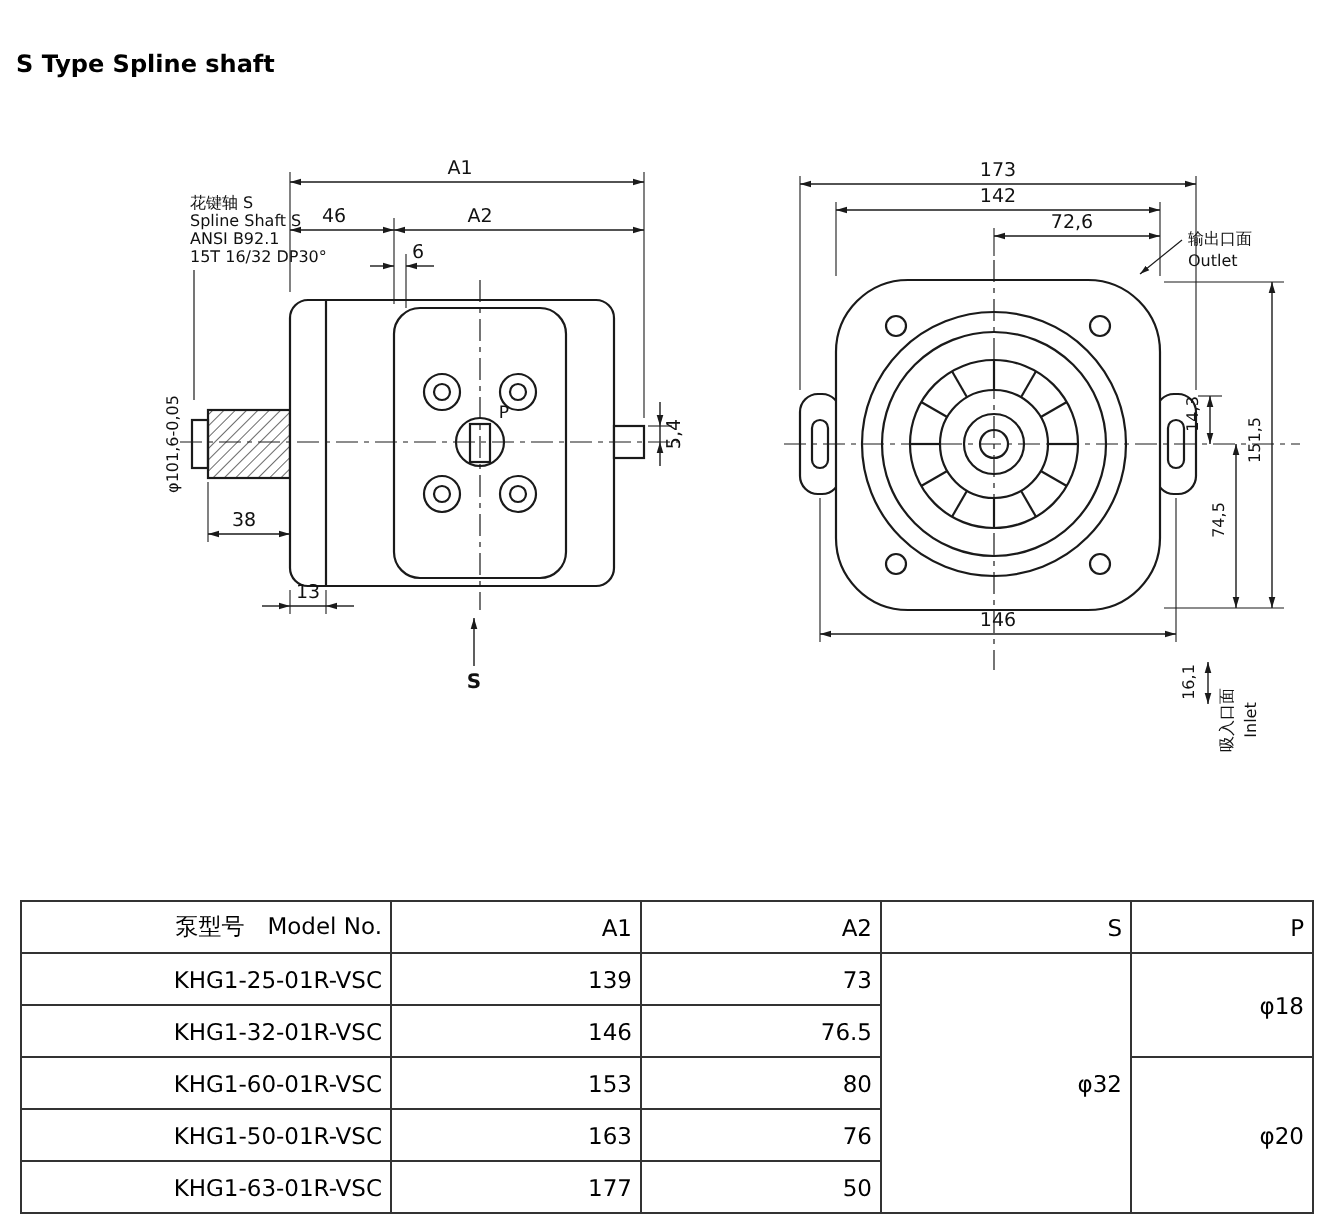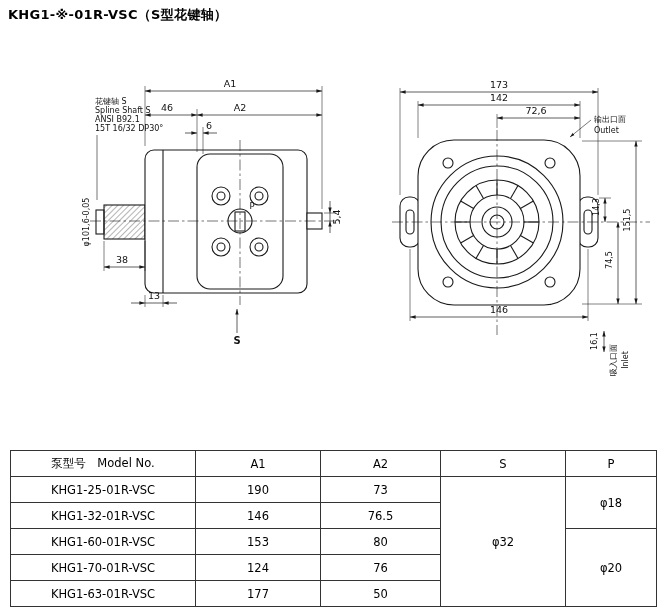--- a/index.html
+++ b/index.html
@@ -22,30 +22,30 @@
 
   text { fill:#111; font-family:"DejaVu Sans","Liberation Sans",sans-serif; }
   .dt   { font-size:9.5px; text-anchor:middle; }
   .st   { font-size:8px;   text-anchor:middle; }
   .note { font-size:8px;   text-anchor:start;  }
   .pl   { font-size:8.5px; text-anchor:middle; }
   .sl   { font-size:10px;  font-weight:bold; text-anchor:middle; }
 
   table.spec { position:absolute; left:10px; top:450px; width:646px;
                border-collapse:collapse; table-layout:fixed; }
-  .spec th, .spec td { border:1px solid #333; height:26px; text-align:center;
+  .spec th, .spec td { border:1px solid #333; height:26px; text-align:right;
                        vertical-align:middle; font-size:11.5px; font-weight:normal;
                        color:#000; padding:0 4px; white-space:pre; }
 </style>
 </head>
 <body>
 
 <div class="page">
 
-  <div class="title">KHG1-※-01R-VSC（S型花键轴）</div>
+  <div class="subtitle">S Type Spline shaft</div>
 
   <svg class="drawing" width="666" height="445" viewBox="0 0 666 445">
     <defs>
       <marker id="arr" viewBox="0 0 10 10" refX="10" refY="5" markerWidth="8" markerHeight="8" orient="auto-start-reverse">
         <path d="M0,2 L10,5 L0,8 Z" fill="#1a1a1a"></path>
       </marker>
       <pattern id="hatch" width="4" height="4" patternUnits="userSpaceOnUse" patternTransform="rotate(45)">
         <line x1="0" y1="0" x2="0" y2="4" stroke="#444" stroke-width="0.8"></line>
       </pattern>
     </defs>
@@ -220,39 +220,39 @@
         <th>泵型号　Model No.</th>
         <th>A1</th>
         <th>A2</th>
         <th>S</th>
         <th>P</th>
       </tr>
     </thead>
     <tbody>
       <tr>
         <td>KHG1-25-01R-VSC</td>
-        <td>190</td>
+        <td>139</td>
         <td>73</td>
         <td rowspan="5">φ32</td>
         <td rowspan="2">φ18</td>
       </tr>
       <tr>
         <td>KHG1-32-01R-VSC</td>
         <td>146</td>
         <td>76.5</td>
       </tr>
       <tr>
         <td>KHG1-60-01R-VSC</td>
         <td>153</td>
         <td>80</td>
         <td rowspan="3">φ20</td>
       </tr>
       <tr>
-        <td>KHG1-70-01R-VSC</td>
-        <td>124</td>
+        <td>KHG1-50-01R-VSC</td>
+        <td>163</td>
         <td>76</td>
       </tr>
       <tr>
         <td>KHG1-63-01R-VSC</td>
         <td>177</td>
         <td>50</td>
       </tr>
     </tbody>
   </table>
 

